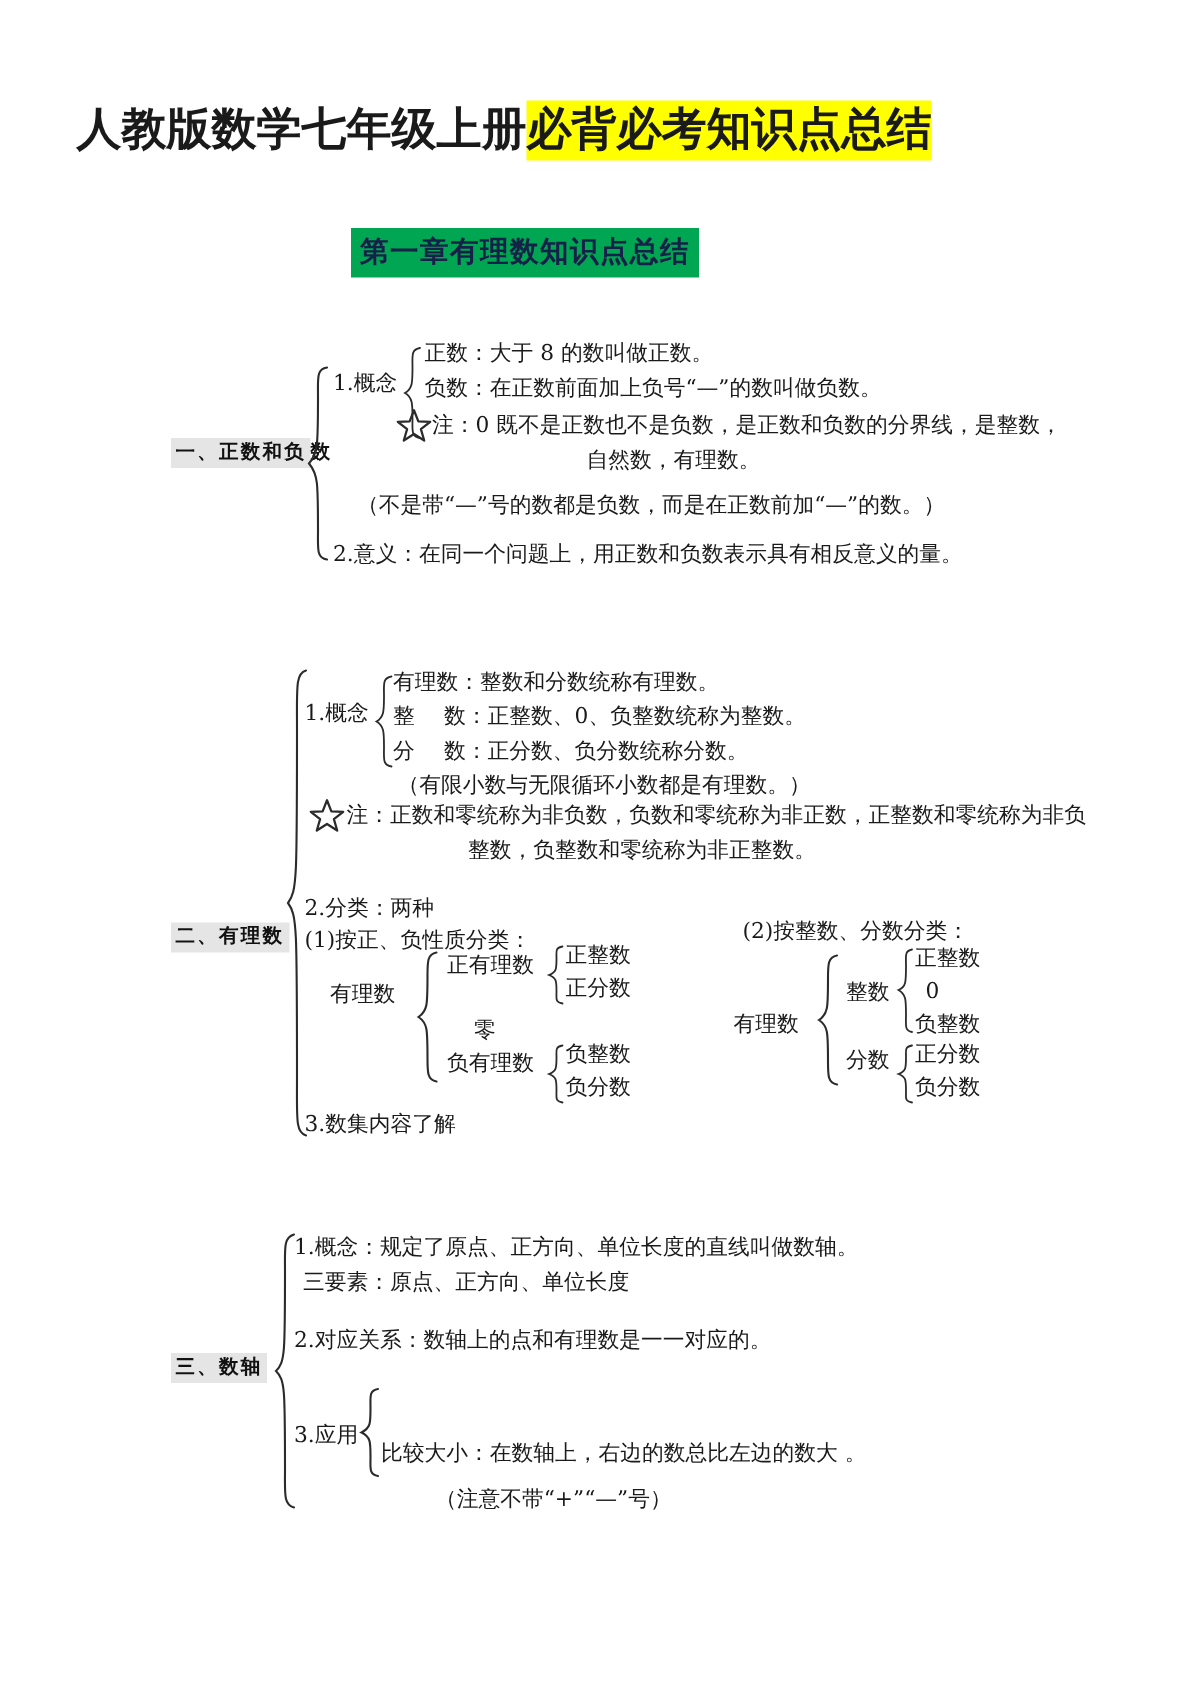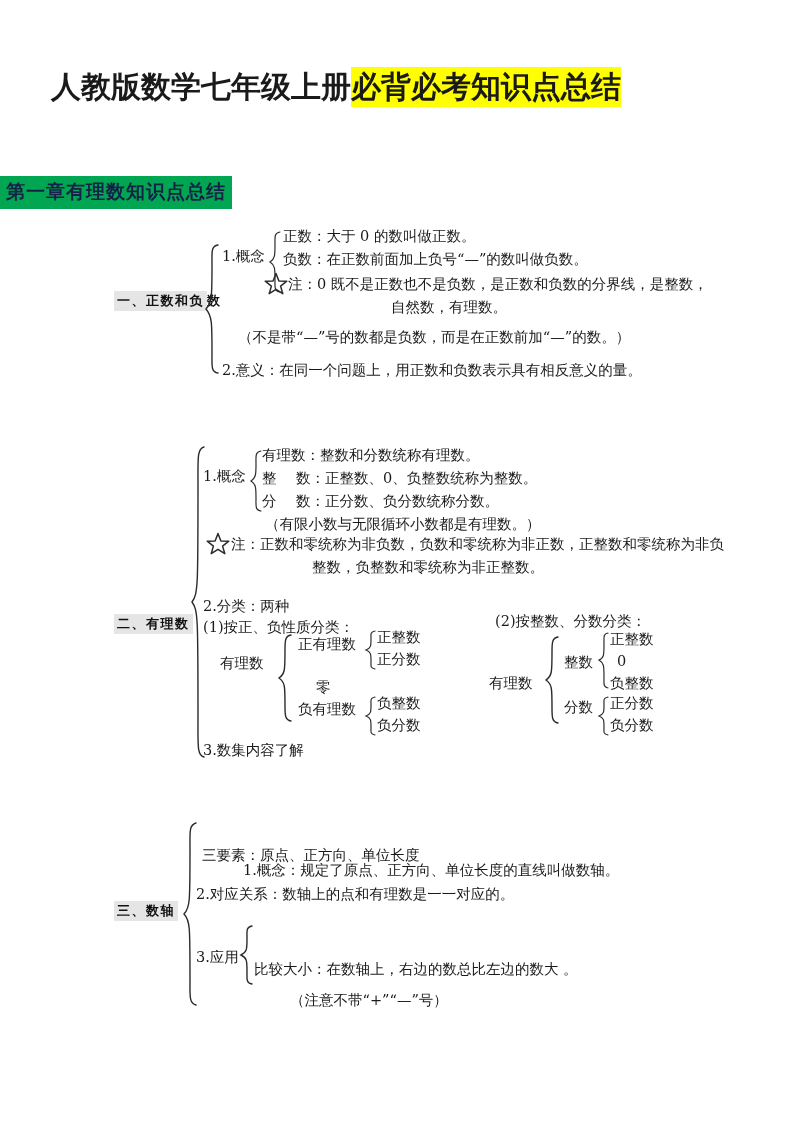--- a/index.html
+++ b/index.html
@@ -28,22 +28,22 @@
   }
   .doc-title .hl-yellow {
     background: #ffff00;
     padding: 2px 0 3px 0;
   }
   .doc-title .hl-yellow .strong-part { font-weight: bold; }
 
   
   .chapter-heading {
     position: absolute;
-    top: 176px; left: 0; width: 700px;
-    text-align: left;
+    top: 152px; left: 0; width: 700px;
+    text-align: center;
   }
   .chapter-heading .chip {
     display: inline-block;
     background: #00a651;
     color: #16214a;
     font-size: 19px;
     font-weight: bold;
     padding: 3px 6px 4px 6px;
     letter-spacing: 1px;
   }
@@ -110,21 +110,21 @@
   </div>
 
   <div class="tx" style="top:246px; left:222px;">1.概念</div>
 
   <div class="brace thin" style="top:231px; left:269px;">
     <svg width="13" height="62" viewBox="0 0 13 62">
       <path d="M11,1 C5,2 6,6 6,14 C6,24 6,28 1,31 C6,34 6,38 6,48 C6,56 5,60 11,61"></path>
     </svg>
   </div>
 
-  <div class="tx" style="top:226px; left:283px;">正数：大于 0 的数叫做正数。</div>
+  <div class="tx" style="top:226px; left:283px;">正数：大于 8 的数叫做正数。</div>
   <div class="tx" style="top:249px; left:283px;">负数：在正数前面加上负号“—”的数叫做负数。</div>
 
   <div class="star" style="top:272px; left:264px;">
     <svg width="24" height="24" viewBox="0 0 24 24">
       <polygon points="12,1.5 14.9,8.9 22.8,9.2 16.6,14.1 18.8,21.7 12,17.3 5.2,21.7 7.4,14.1 1.2,9.2 9.1,8.9"></polygon>
     </svg>
   </div>
   <div class="tx" style="top:274px; left:288px;">注：0 既不是正数也不是负数，是正数和负数的分界线，是整数，</div>
   <div class="tx" style="top:297px; left:391px;">自然数，有理数。</div>
   <div class="tx" style="top:327px; left:238px;">（不是带“—”号的数都是负数，而是在正数前加“—”的数。）</div>
@@ -225,21 +225,21 @@
   <div class="sec-label" style="top:902px; left:114px;">
     <span class="chip">三、数轴</span><span class="tail"></span>
   </div>
 
   <div class="brace" style="top:822px; left:182px;">
     <svg width="16" height="184" viewBox="0 0 16 184">
       <path d="M14,1 C7,3 8,10 8,26 C8,80 8,86 2,92 C8,98 8,104 8,158 C8,174 7,181 14,183"></path>
     </svg>
   </div>
 
-  <div class="tx" style="top:860px; left:196px;margin-left:47px;">1.概念：规定了原点、正方向、单位长度的直线叫做数轴。</div>
+  <div class="tx" style="top:822px; left:196px;">1.概念：规定了原点、正方向、单位长度的直线叫做数轴。</div>
   <div class="tx" style="top:845px; left:202px;">三要素：原点、正方向、单位长度</div>
   <div class="tx" style="top:884px; left:196px;">2.对应关系：数轴上的点和有理数是一一对应的。</div>
 
   <div class="tx" style="top:947px; left:196px;">3.应用</div>
 
   <div class="brace" style="top:925px; left:240px;">
     <svg width="14" height="60" viewBox="0 0 14 60">
       <path d="M12,1 C6,2 7,6 7,14 C7,24 7,27 1,30 C7,33 7,36 7,46 C7,54 6,58 12,59"></path>
     </svg>
   </div>

